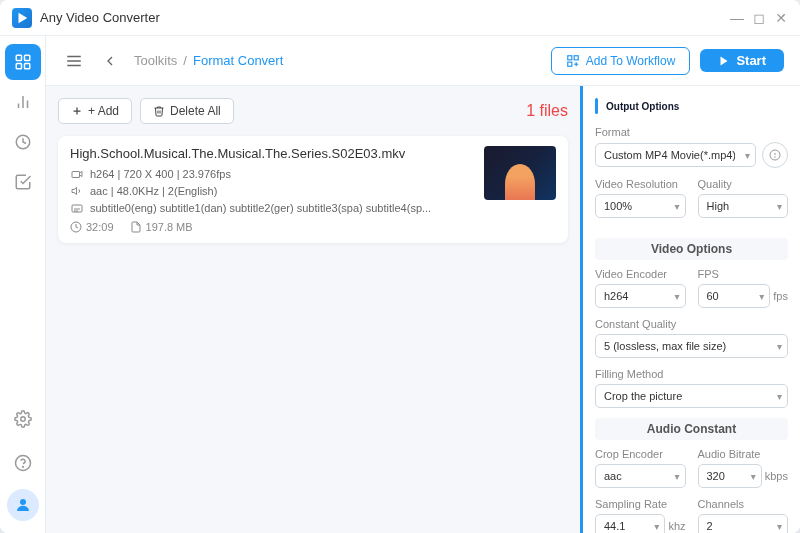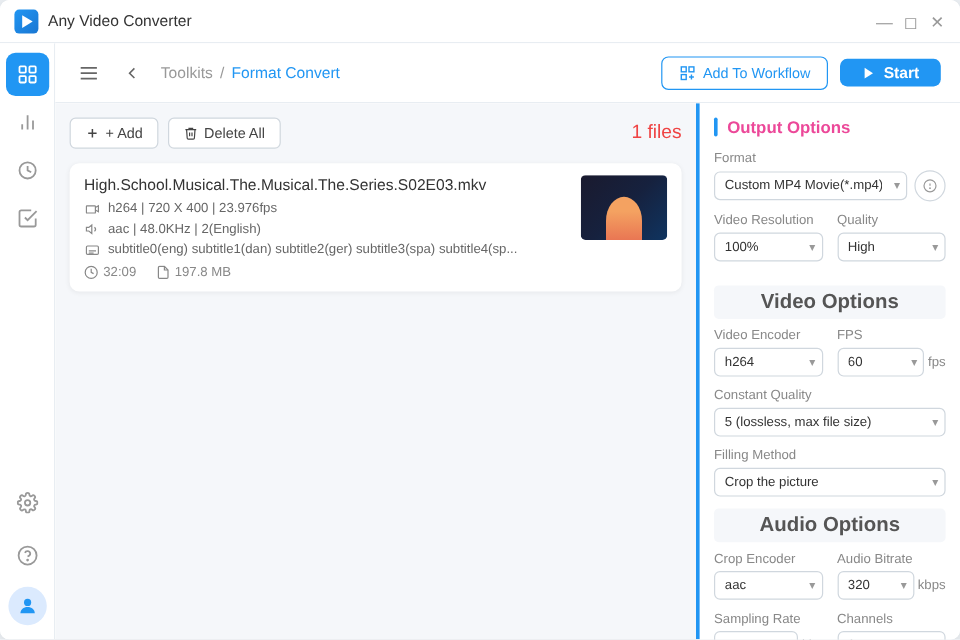--- a/index.html
+++ b/index.html
@@ -56,31 +56,31 @@
     .file-meta-row { display: flex; align-items: center; gap: 6px; font-size: 11px; color: #666; margin-bottom: 3px; }
     .meta-icon { width: 14px; height: 14px; display: flex; align-items: center; justify-content: center; color: #888; flex-shrink: 0; }
     .file-footer { display: flex; align-items: center; gap: 16px; margin-top: 6px; font-size: 11px; color: #888; }
     .file-footer-item { display: flex; align-items: center; gap: 4px; }
     .file-thumb { width: 72px; height: 54px; background: #1a1a2e; border-radius: 4px; flex-shrink: 0; overflow: hidden; display: flex; align-items: center; justify-content: center; }
     .thumb-inner { width: 100%; height: 100%; background: linear-gradient(135deg, #1a1a2e 0%, #16213e 50%, #0f3460 100%); display: flex; align-items: flex-end; justify-content: center; }
     .thumb-person { width: 30px; height: 40px; background: linear-gradient(180deg, #f4a261 30%, #e76f51 100%); border-radius: 50% 50% 0 0; position: relative; top: 4px; }
 
     
     .output-panel { width: 220px; background: #fff; border-left: 3px solid #2196F3; padding: 12px; overflow-y: auto; flex-shrink: 0; }
-    .output-panel-title { font-size: 14px; font-weight: 600; color: #ec4899; margin-bottom: 12px; display: flex; align-items: center; }
+    .output-panel-title { font-size: 10px; font-weight: 600; color: #0f172a; margin-bottom: 12px; display: flex; align-items: center; }
     .output-panel-title::before { content: ''; width: 3px; height: 16px; background: #2196F3; border-radius: 2px; margin-right: 8px; display: inline-block; }
 
     .field-group { margin-bottom: 10px; }
     .field-label { font-size: 11px; color: #888; margin-bottom: 4px; }
     .select-wrapper { position: relative; flex: 1; }
     .select-wrapper::after { content: '▾'; position: absolute; right: 6px; top: 50%; transform: translateY(-50%); color: #999; font-size: 10px; pointer-events: none; }
     .select-wrapper select { width: 100%; border: 1px solid #d0d7de; border-radius: 5px; padding: 5px 20px 5px 8px; font-size: 11px; color: #333; background: #fff; appearance: none; cursor: pointer; }
     .info-btn { width: 26px; height: 26px; border: 1px solid #d0d7de; border-radius: 50%; display: flex; align-items: center; justify-content: center; cursor: pointer; color: #999; font-size: 12px; flex-shrink: 0; background: #fff; }
 
-    .section-header { font-size: 17px; font-weight: 600; color: #555; text-align: center; margin: 10px 0 8px; background: #f5f7fa; padding: 4px; border-radius: 4px; }
+    .section-header { font-size: 12px; font-weight: 600; color: #555; text-align: center; margin: 10px 0 8px; background: #f5f7fa; padding: 4px; border-radius: 4px; }
 
     .two-col { display: flex; gap: 12px; }
     .two-col .field-group { flex: 1; }
     .fps-label { font-size: 11px; color: #888; flex-shrink: 0; }
   </style>
 </head>
 <body>
 
 <div class="app-window">
 
@@ -347,21 +347,21 @@
 
           <div class="field-group">
             <div class="field-label">Filling Method</div>
             <div class="select-wrapper">
               <select>
                 <option>Crop the picture</option>
               </select>
             </div>
           </div>
 
-          <div class="section-header">Audio Options</div>
+          <div class="section-header">Audio Constant</div>
 
           <div class="two-col">
             <div class="field-group">
               <div class="field-label">Crop Encoder</div>
               <div class="select-wrapper">
                 <select>
                   <option>aac</option>
                 </select>
               </div>
             </div>

